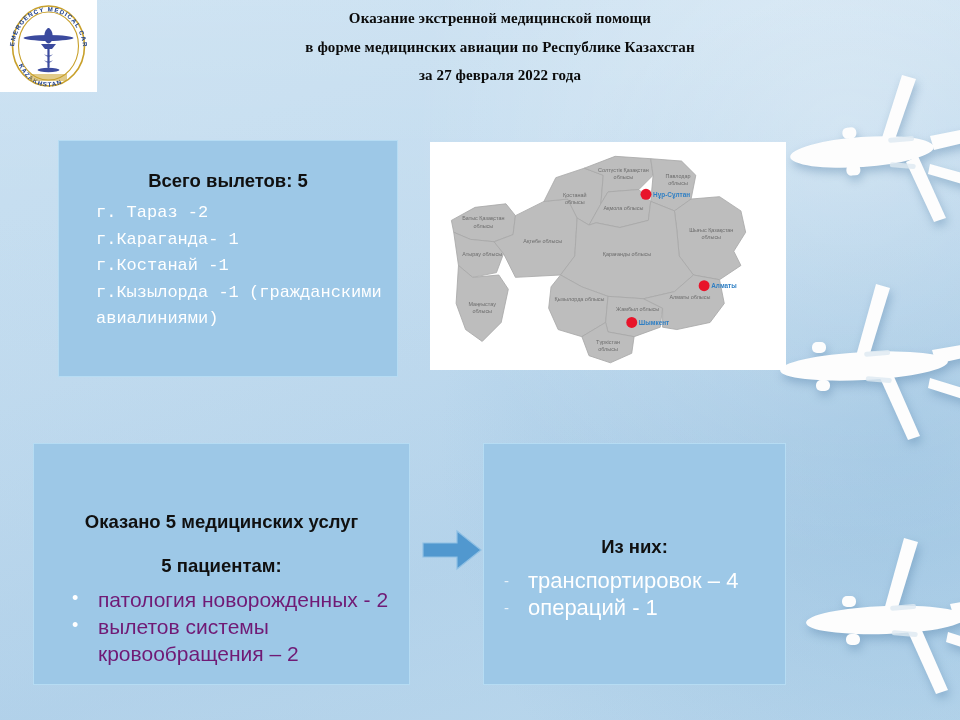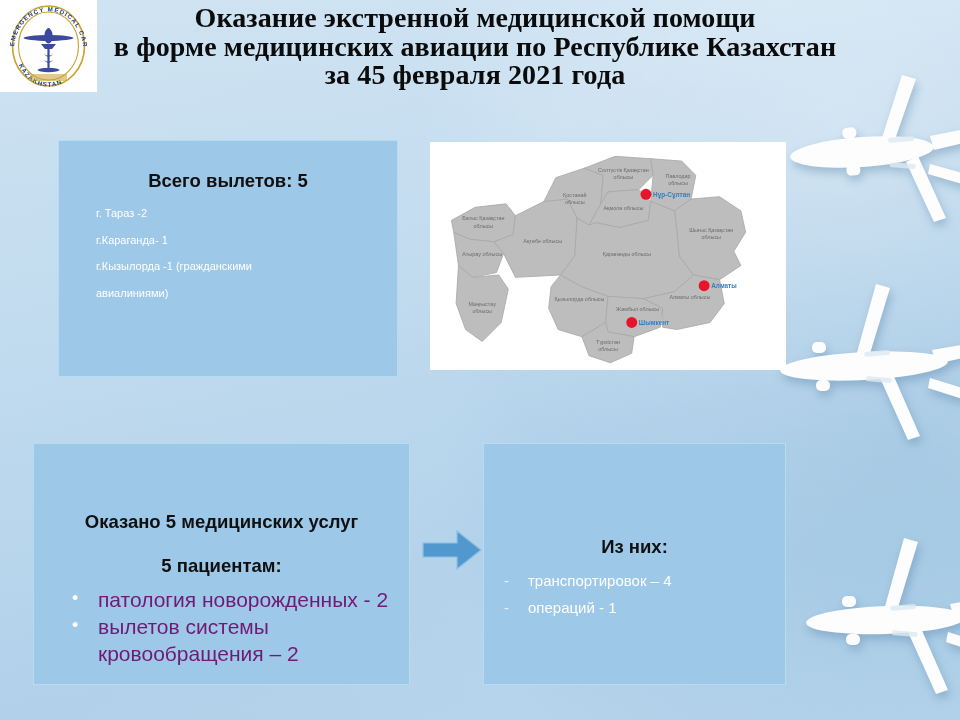--- a/index.html
+++ b/index.html
@@ -47,27 +47,27 @@
     width: 97px;
     height: 92px;
     background: #ffffff;
     overflow: hidden;
   }
   #logo-box svg { display: block; }
 
   
   #title {
     position: absolute;
-    left: 95px;
+    left: 120px;
     top: 4px;
     width: 760px;
     text-align: center;
     font-family: "Liberation Serif", "DejaVu Serif", serif;
     font-weight: bold;
-    font-size: 28px;
+    font-size: 15px;
     line-height: 28.5px;
     color: #0b0b0b;
     letter-spacing: .1px;
   }
   #title .tl { display: block; white-space: nowrap; }
 
   
   .panel {
     position: absolute;
     background: #9dc8e7;
@@ -77,23 +77,24 @@
   .panel-head {
     color: #101010;
     font-weight: bold;
     font-size: 18.5px;
     line-height: 24px;
     text-align: center;
     margin-top: 19px;
   }
   .panel-line {
     color: #ffffff;
-    font-size: 11px;
+    font-size: 17px;
     line-height: 26.5px;
     white-space: nowrap;
+    font-family: Liberation Mono, monospace;
   }
 
   
   #panel-flights {
     left: 58px;
     top: 140px;
     width: 340px;
     height: 237px;
     padding: 28px 0 0 0;
   }
@@ -143,21 +144,21 @@
   }
   #panel-breakdown .dash-list {
     margin: 8px 0 0 0;
     padding: 0 0 0 10px;
     list-style: none;
   }
   #panel-breakdown .dash-list li {
     position: relative;
     padding-left: 34px;
     color: #ffffff;
-    font-size: 15px;
+    font-size: 22px;
     line-height: 27px;
   }
   #panel-breakdown .dash-list li::before {
     content: "-";
     position: absolute;
     left: 10px;
     top: 0;
     color: #e8f2fa;
     font-size: 15px;
   }
@@ -283,28 +284,29 @@
       <text font-family="Liberation Sans, sans-serif" font-size="6.2" font-weight="bold" fill="#1d3f8c" letter-spacing="1.15">
         <textPath href="#arcBot" startOffset="14%">KAZAKHSTAN</textPath>
       </text>
       <rect x="30" y="74" width="37" height="7" fill="#c8a02a" opacity=".55"></rect>
     </svg>
   </div>
 
   <div id="title">
     <span class="tl">Оказание экстренной медицинской помощи</span>
     <span class="tl">в форме медицинских авиации по Республике Казахстан</span>
-    <span class="tl">за 45 февраля 2021 года</span>
+    <span class="tl">за 27 февраля 2022 года</span>
   </div>
 
   <div class="panel" id="panel-flights">
     <div class="panel-head">Всего вылетов: 5</div>
     <ul class="flight-list">
       <li class="panel-line">г. Тараз -2</li>
       <li class="panel-line">г.Караганда- 1</li>
+      <li class="panel-line">г.Костанай -1</li>
       <li class="panel-line">г.Кызылорда -1 (гражданскими</li>
       <li class="panel-line">авиалиниями)</li>
     </ul>
   </div>
 
   <div id="map-card">
     <svg width="356" height="228" viewBox="0 0 300 192">
 
       <path class="region" d="M18 66 L38 55 L64 52 L72 62 L70 78 L54 84 L34 82 L20 76 Z"></path>
 

